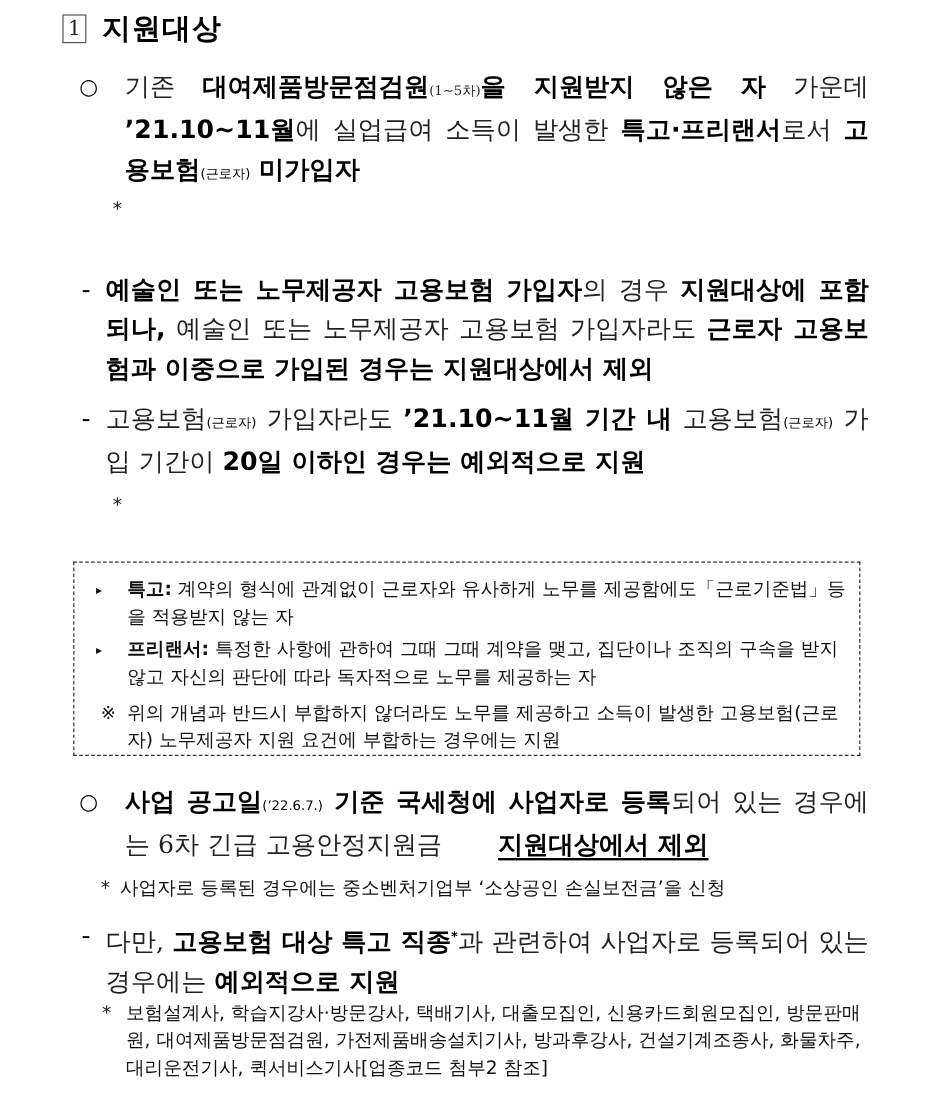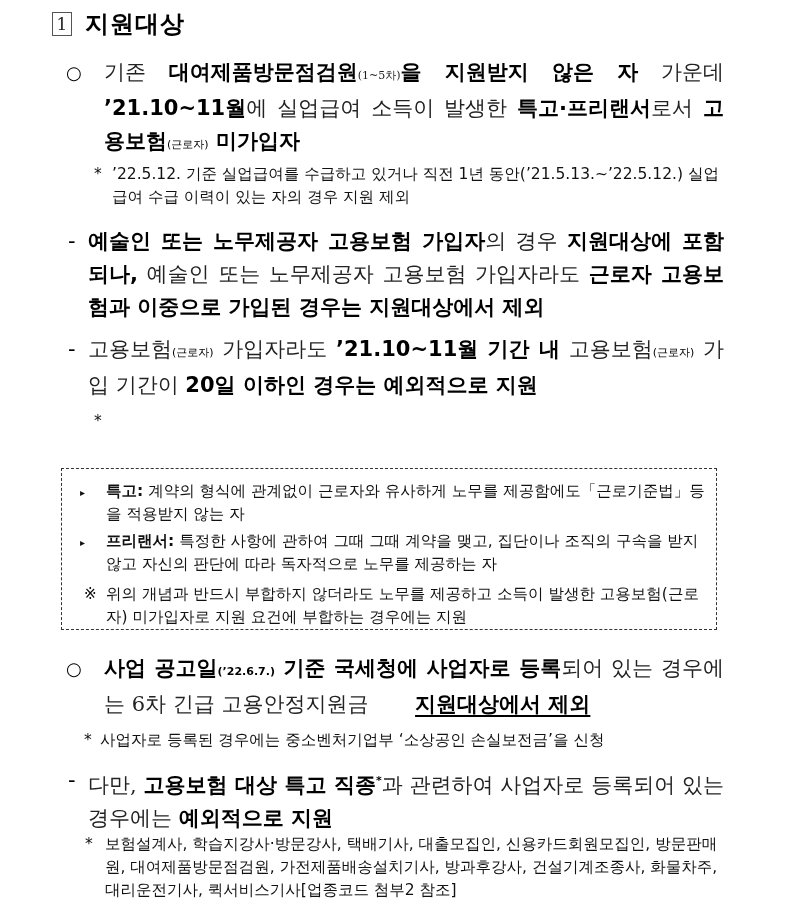--- a/index.html
+++ b/index.html
@@ -73,21 +73,20 @@
   <span class="heading-title">지원대상</span>
 </div>
 
 <div class="abs para p1">
   <span class="marker">○</span>
   <span class="lt">기존 </span><b>대여제품방문점검원</b><span class="lt small">(1~5차)</span><b>을 지원받지 않은 자</b><span class="lt"> 가운데 </span><b>’21.10~11월</b><span class="lt">에 실업급여 소득이 발생한 </span><b>특고·프리랜서</b><span class="lt">로서 </span><b>고용보험</b><span class="small">(근로자)</span><b> 미가입자</b>
 </div>
 
 <div class="abs note n1">
   <span class="marker">*</span>
-  <span>’22.5.12. 기준 실업급여를 수급하고 있거나 직전 1년 동안(’21.5.13.~’22.5.12.) 실업급여 수급 이력이 있는 자의 경우 지원 제외</span>
 </div>
 
 <div class="abs para d1">
   <span class="marker">-</span>
   <b>예술인 또는 노무제공자 고용보험 가입자</b><span class="lt">의 경우 </span><b>지원대상에 포함되나,</b><span class="lt"> 예술인 또는 노무제공자 고용보험 가입자라도 </span><b>근로자 고용보험과 이중으로 가입된 경우는 지원대상에서 제외</b>
 </div>
 
 <div class="abs para d2">
   <span class="marker">-</span>
   <span class="lt">고용보험</span><span class="small">(근로자)</span><span class="lt"> 가입자라도 </span><b>’21.10~11월 기간 내</b><span class="lt"> 고용보험</span><span class="small">(근로자)</span><span class="lt"> 가입 기간이 </span><b>20일 이하인 경우는 예외적으로 지원</b>
@@ -101,27 +100,27 @@
   <div class="box-item bi1">
     <span class="marker">▸</span>
     <b>특고:</b><span> 계약의 형식에 관계없이 근로자와 유사하게 노무를 제공함에도「근로기준법」등을 적용받지 않는 자</span>
   </div>
   <div class="box-item bi2">
     <span class="marker">▸</span>
     <b>프리랜서:</b><span> 특정한 사항에 관하여 그때 그때 계약을 맺고, 집단이나 조직의 구속을 받지 않고 자신의 판단에 따라 독자적으로 노무를 제공하는 자</span>
   </div>
   <div class="box-item bi3">
     <span class="marker">※</span>
-    <span>위의 개념과 반드시 부합하지 않더라도 노무를 제공하고 소득이 발생한 고용보험(근로자) 미가입자로 지원 요건에 부합하는 경우에는 지원</span>
+    <span>위의 개념과 반드시 부합하지 않더라도 노무를 제공하고 소득이 발생한 고용보험(근로자) 노무제공자 지원 요건에 부합하는 경우에는 지원</span>
   </div>
 </div>
 
 <div class="abs para p2">
   <span class="marker">○</span>
-  <b>사업 공고일</b><span class="small" style="font-weight:bold">(’22.6.7.)</span><b> 기준 국세청에 사업자로 등록</b><span class="lt">되어 있는 경우에는 6차 긴급 고용안정지원금 </span><b><u>지원대상에서 제외</u></b>
+  <b>사업 공고일</b><span class="small" style="font-weight:normal">(’22.6.7.)</span><b> 기준 국세청에 사업자로 등록</b><span class="lt">되어 있는 경우에는 6차 긴급 고용안정지원금 </span><b><u>지원대상에서 제외</u></b>
 </div>
 
 <div class="abs note n3">
   <span class="marker">*</span>
   <span>사업자로 등록된 경우에는 중소벤처기업부 ‘소상공인 손실보전금’을 신청</span>
 </div>
 
 <div class="abs para d3">
   <span class="marker">-</span>
   <span class="lt">다만, </span><b>고용보험 대상 특고 직종</b><span class="sup">*</span><span class="lt">과 관련하여 사업자로 등록되어 있는 경우에는 </span><b>예외적으로 지원</b>

